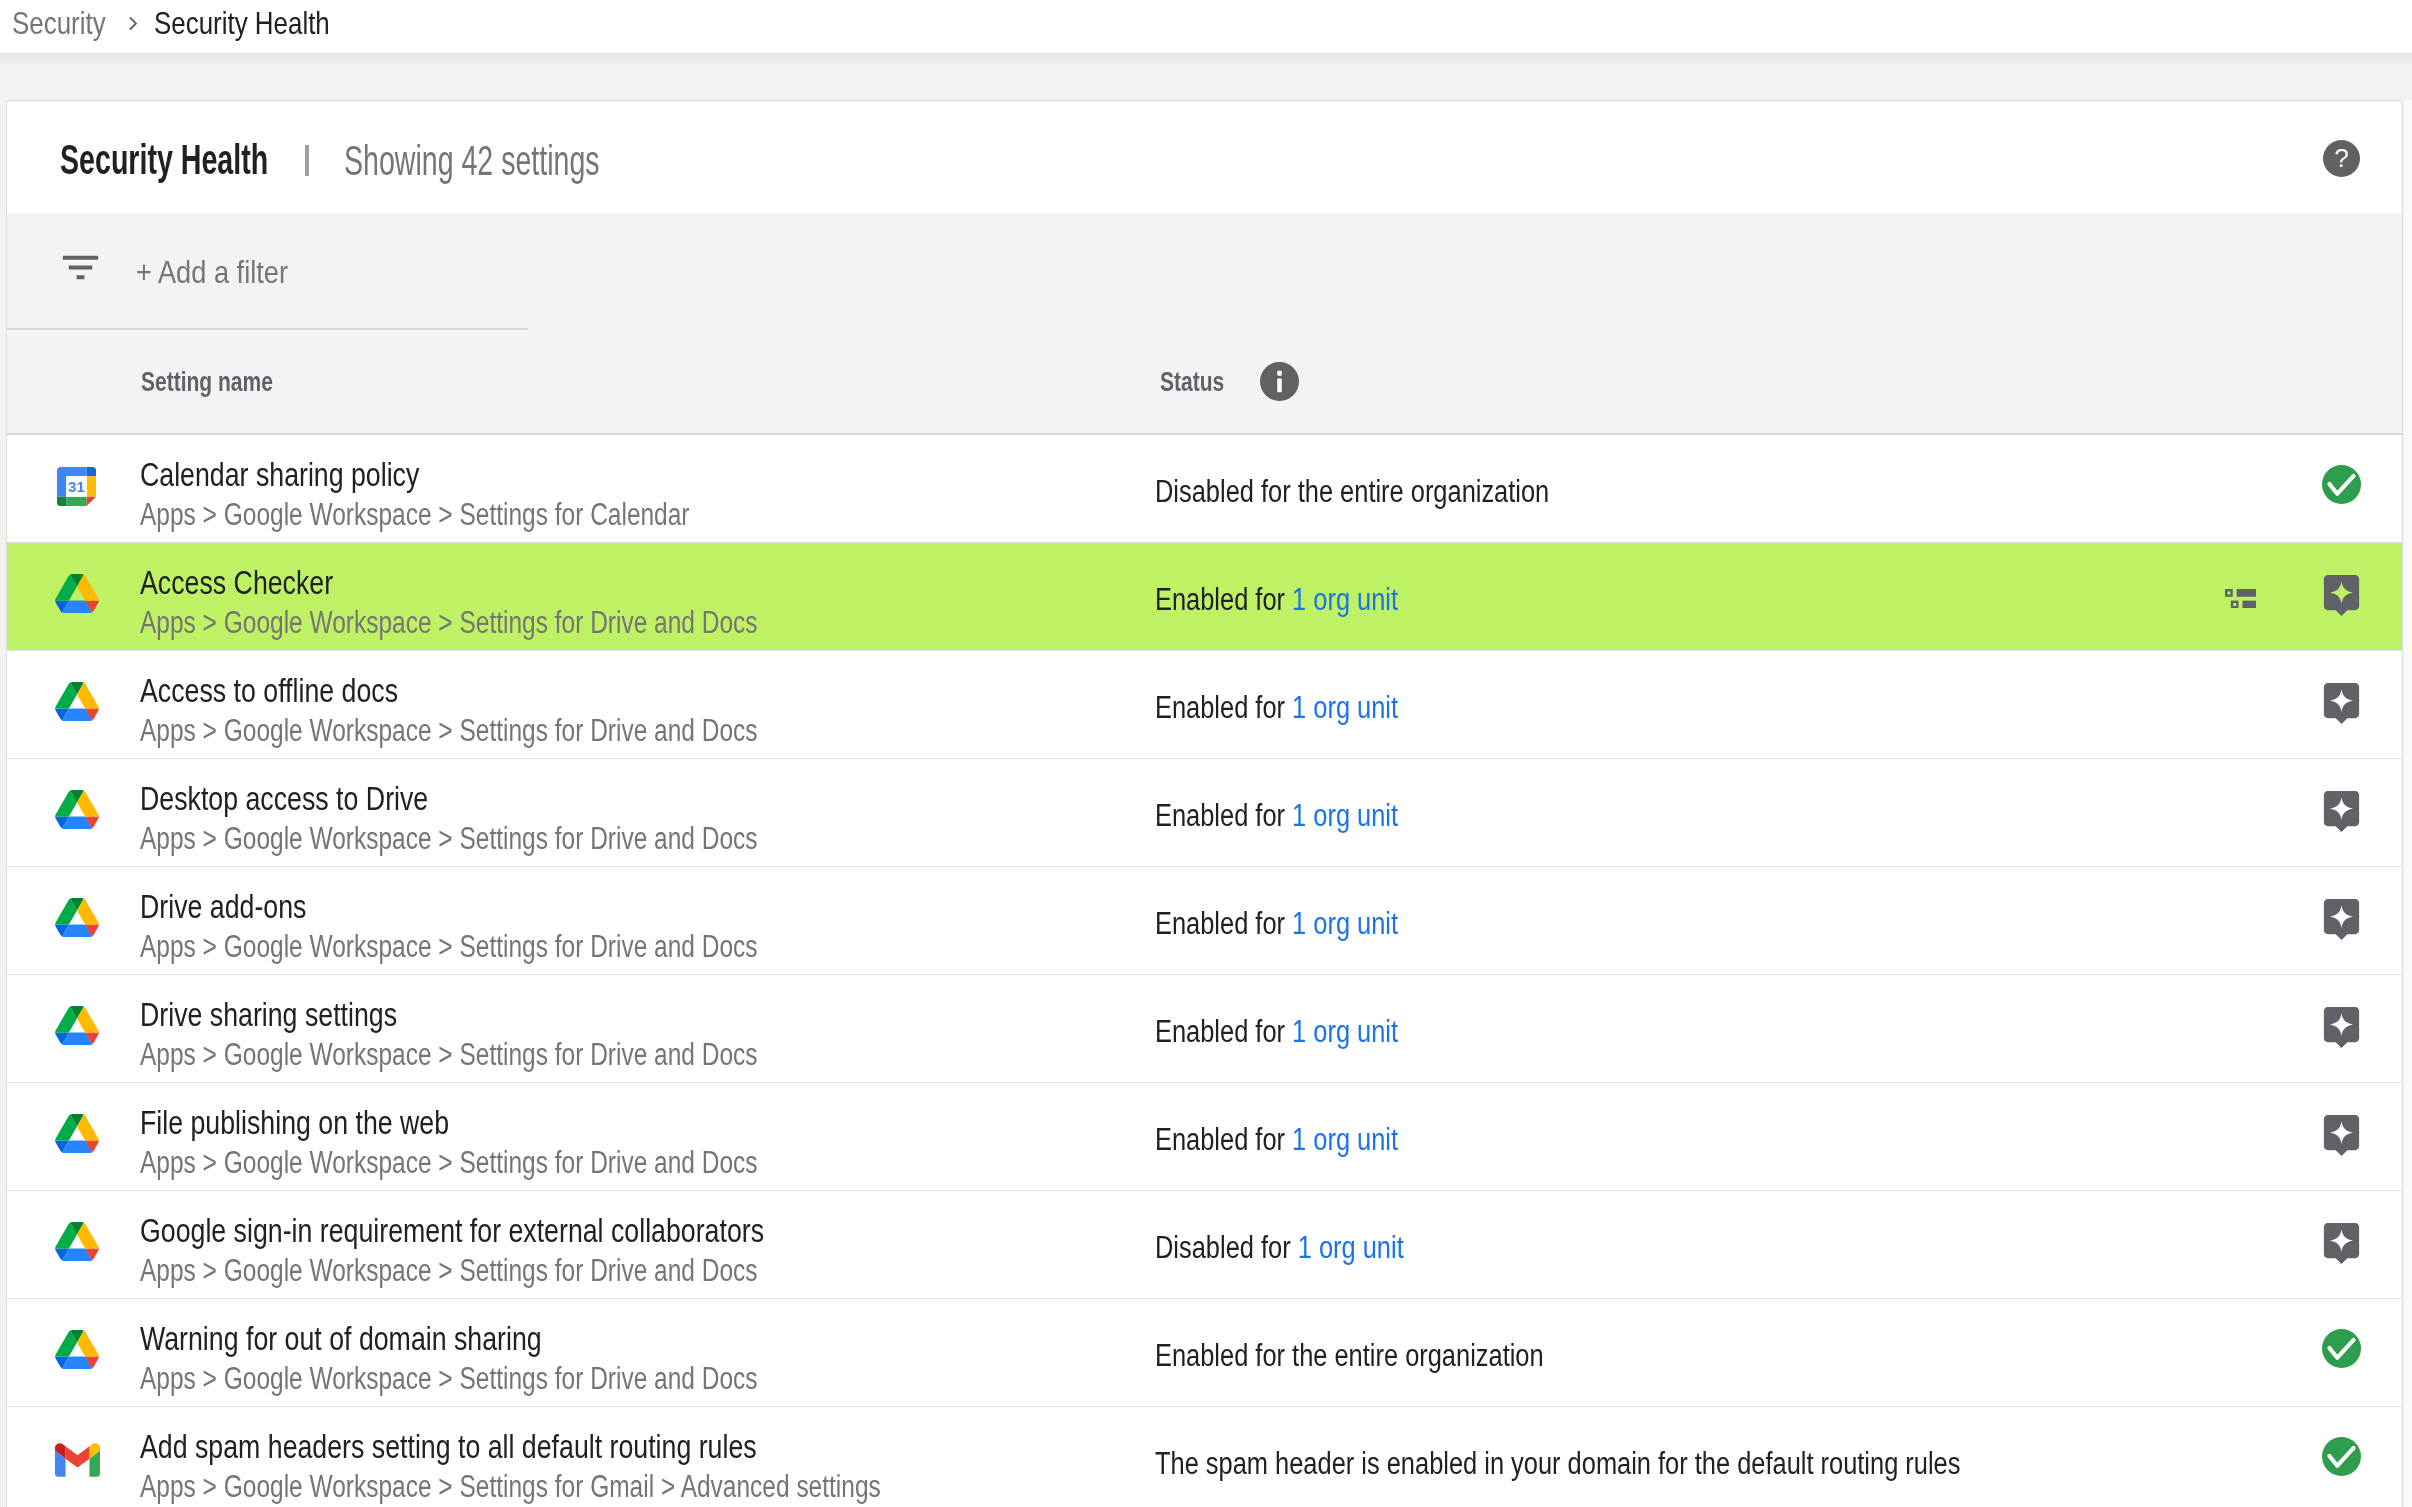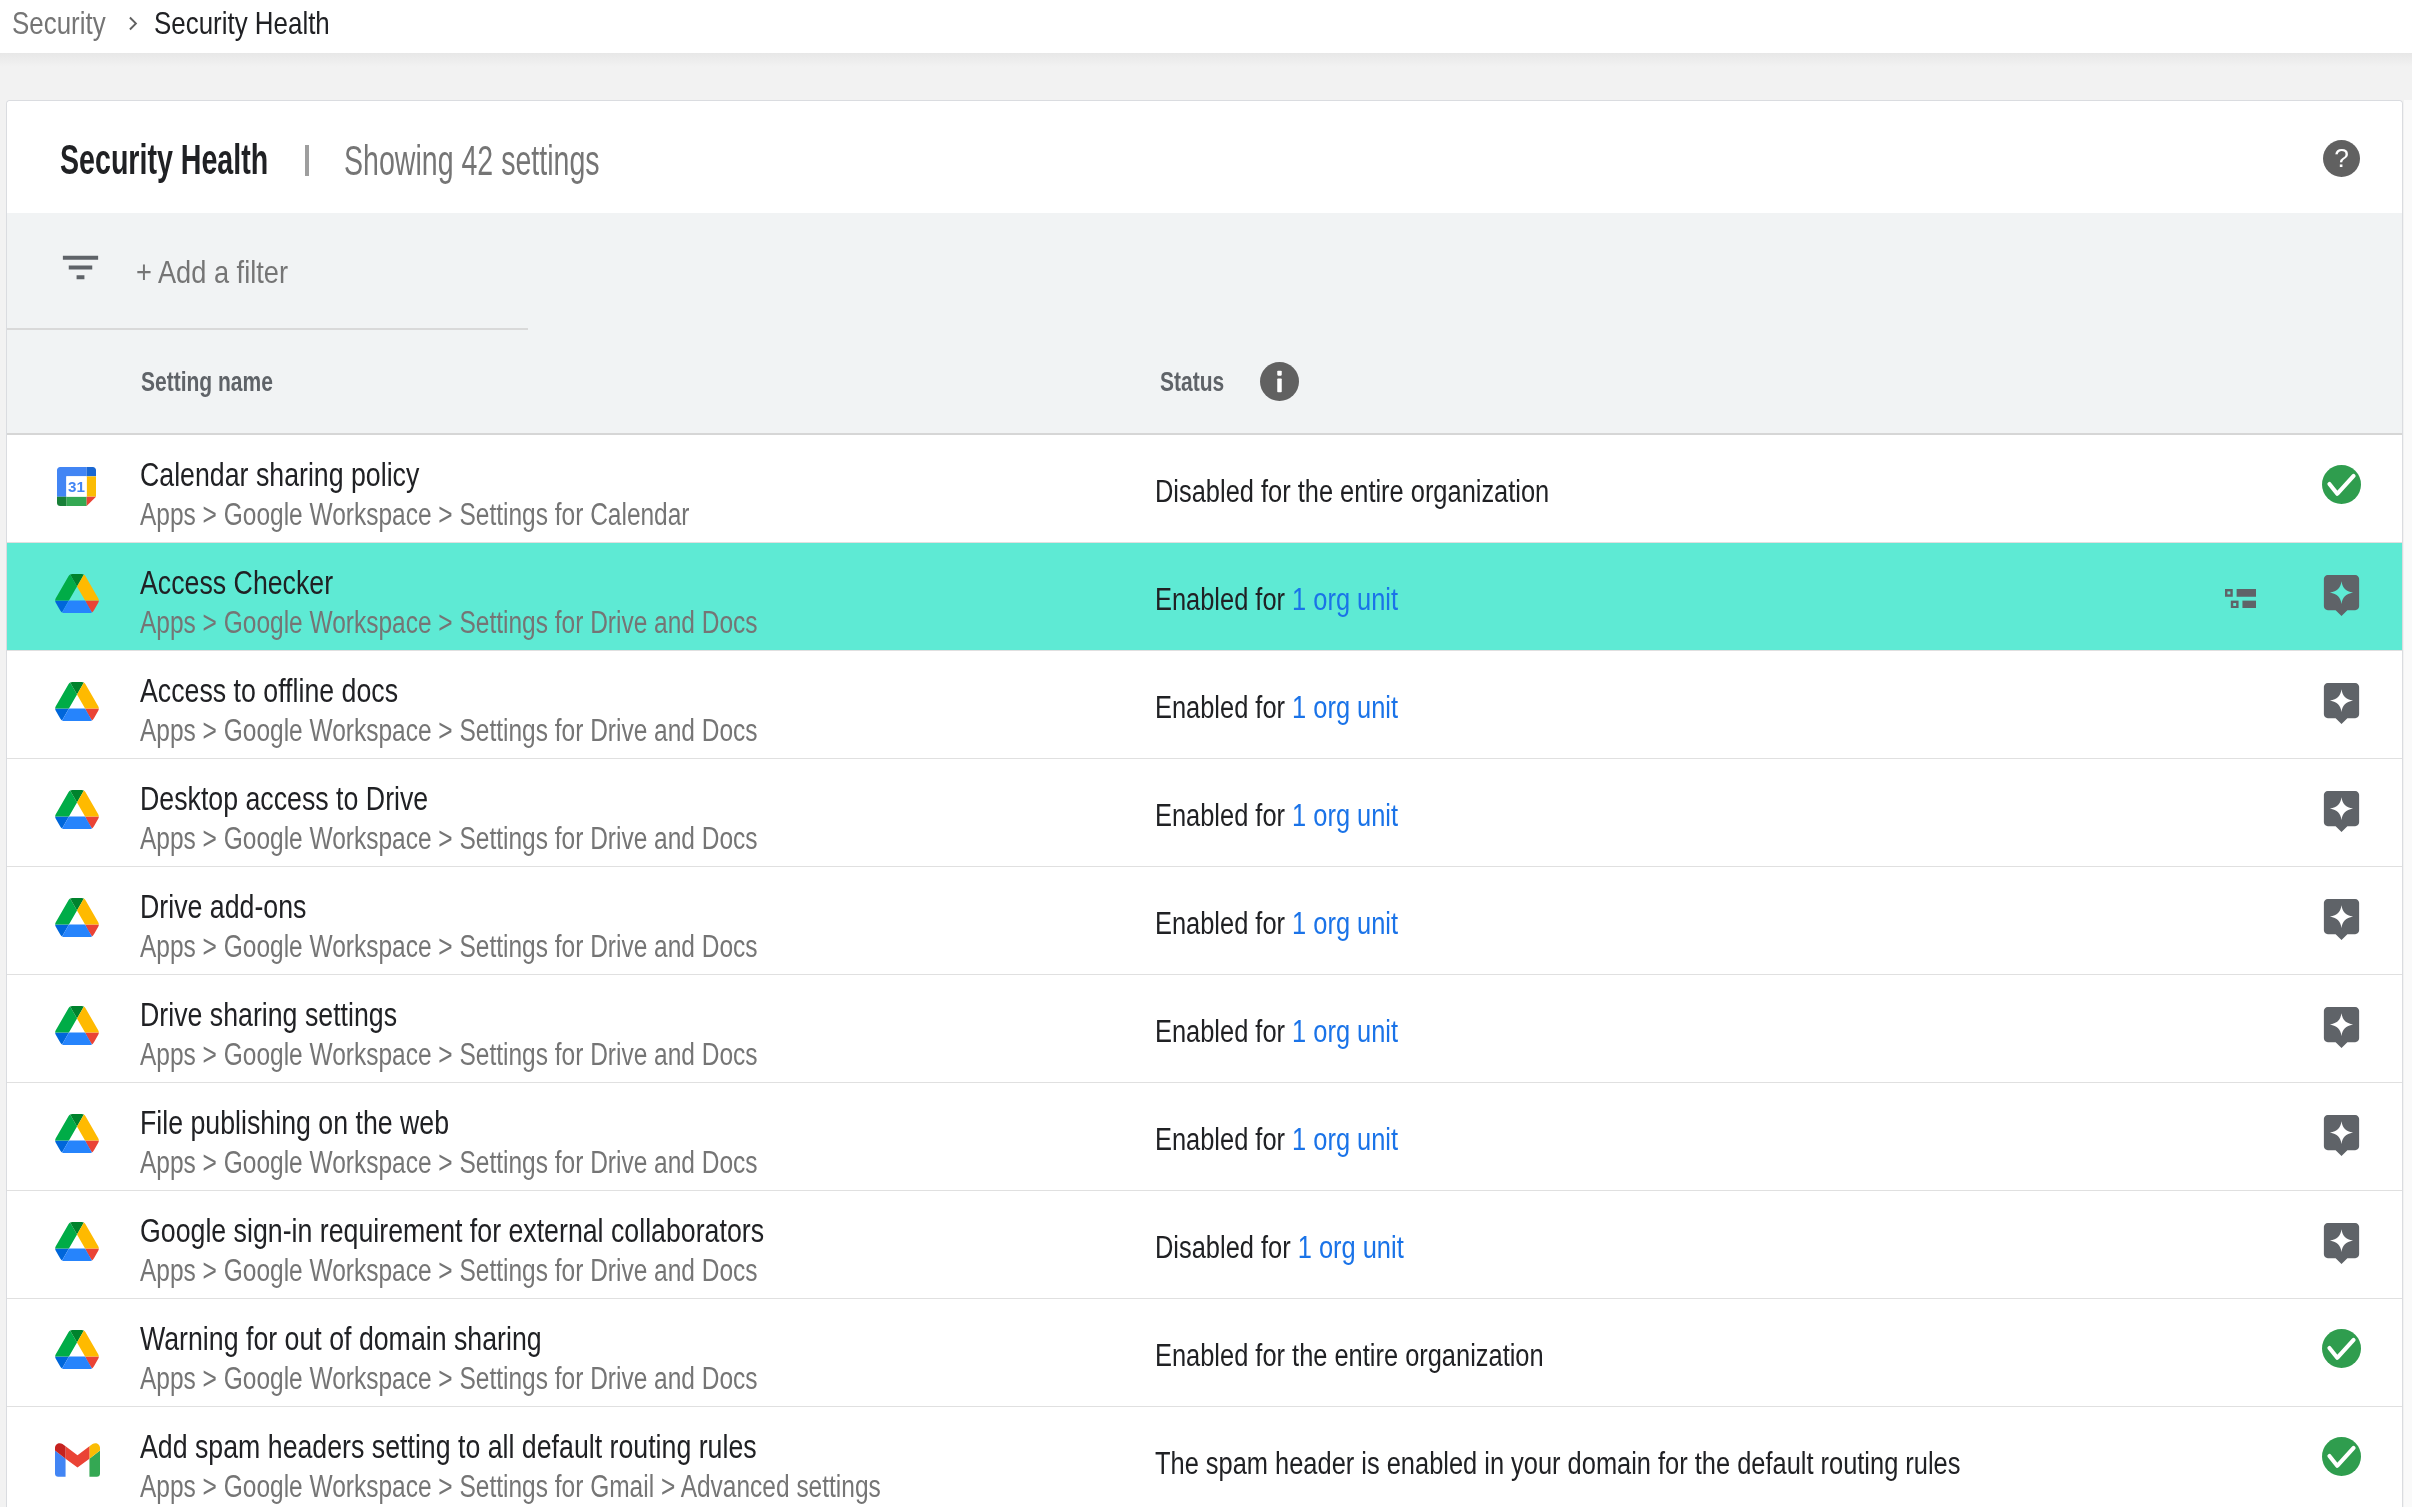--- a/index.html
+++ b/index.html
@@ -12,21 +12,21 @@
     background:#fff; border:1px solid #dadce0; border-bottom:none;
     border-radius:3.9px 3.9px 0 0; }
   #scrollstrip { position:absolute; left:2404px; top:100px; width:8.7px; height:1408px; background:#fafafa; }
   .crumbtxt { position:absolute; top:0; height:47px; line-height:47px; font-size:32px; transform:scaleX(0.81); transform-origin:0 0; white-space:nowrap; }
   #hdr { position:absolute; left:0; top:0; width:100%; height:112px; background:#fff; border-radius:3.9px 3.9px 0 0; }
   #gblock { position:absolute; left:0; top:112px; width:100%; height:222px; background:#f1f3f4; }
   #gblock .fdivider { position:absolute; left:0; top:115px; width:521px; height:1.9px; background:#d9d9d9; }
   #gblock .bshadow { position:absolute; left:0; bottom:0; width:100%; height:1.9px; background:#d6d6d6; }
   .rows { position:absolute; left:0; top:334px; width:100%; }
   .row { position:relative; width:100%; height:108px; border-bottom:1px solid #e0e0e0; background:#fff; }
-  .row.hl { background:#5eead4; }
+  .row.hl { background:#bef264; }
   .t1 { position:absolute; left:133px; top:23px; font-size:33px; line-height:33px; color:#202124; white-space:nowrap; transform:scaleX(0.81); transform-origin:0 0; }
   .t2 { position:absolute; left:133px; top:64px; font-size:31px; line-height:31px; color:#757575; white-space:nowrap; transform:scaleX(0.79); transform-origin:0 0; }
   .st { position:absolute; left:1148px; top:41px; font-size:31px; line-height:31px; color:#202124; white-space:nowrap; transform:scaleX(0.82); transform-origin:0 0; }
   .st a { color:#1a73e8; text-decoration:none; }
   .icon { position:absolute; }
 </style>
 </head>
 <body>
 <div id="crumb">
   <span class="crumbtxt" style="left:11.6px;color:#757575;">Security</span>

